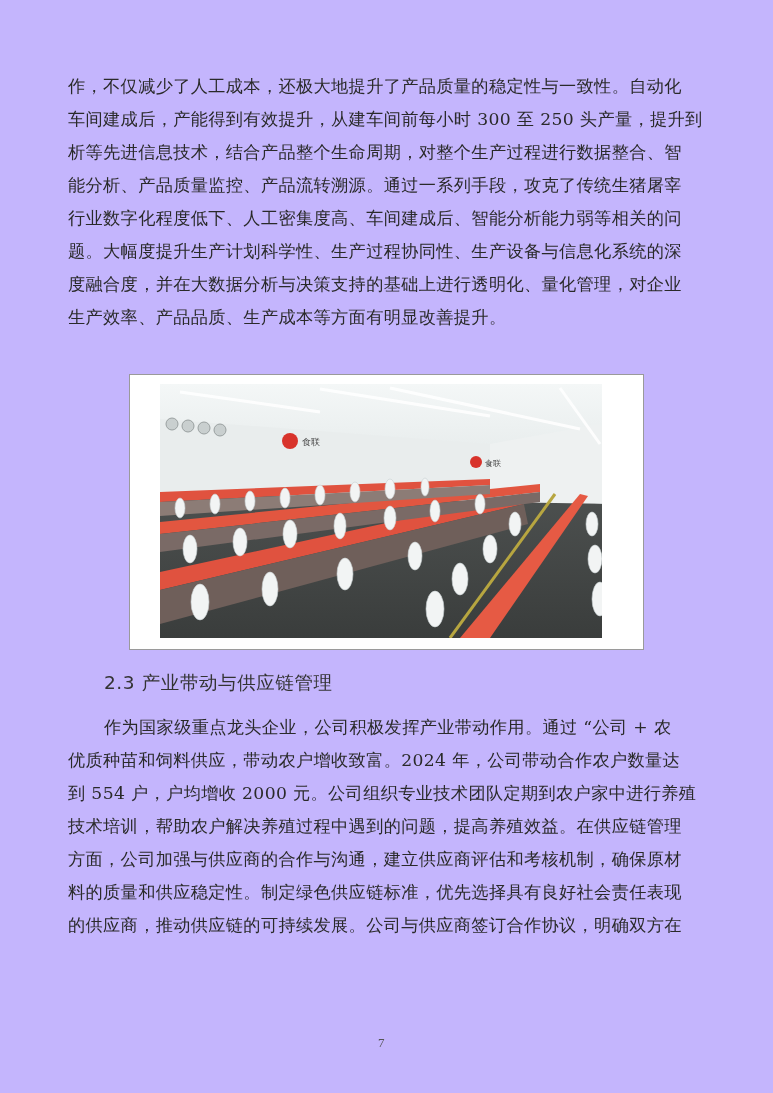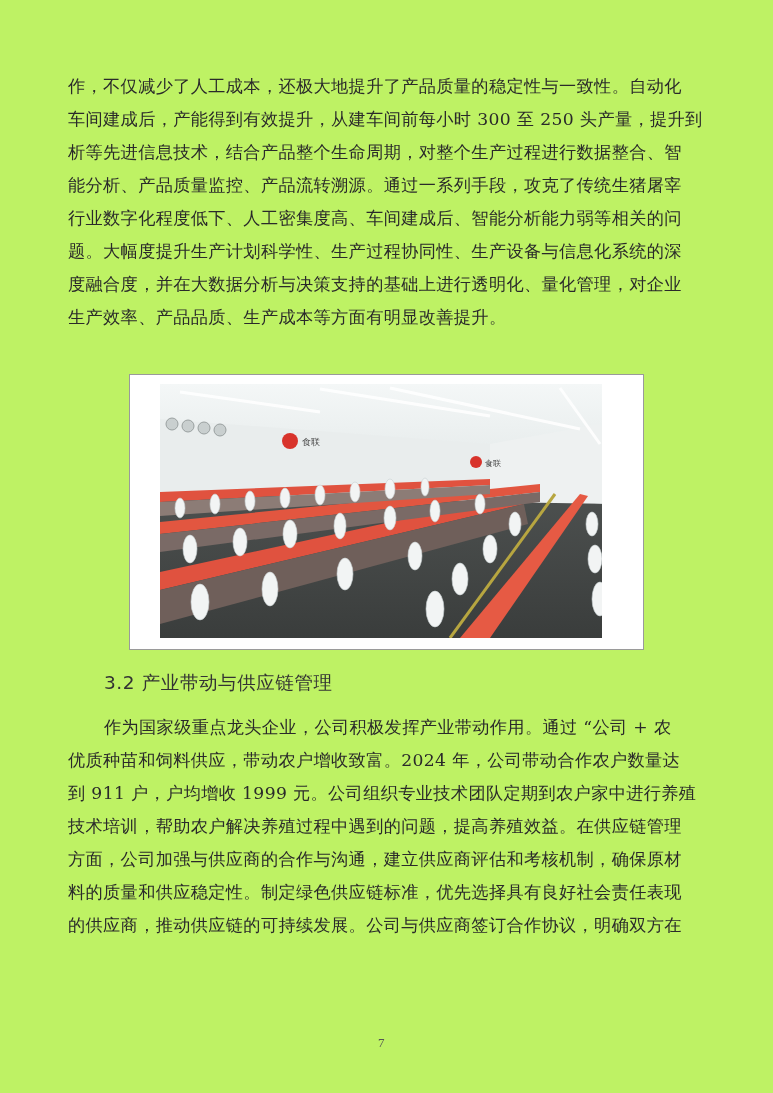--- a/index.html
+++ b/index.html
@@ -1,18 +1,18 @@
 <!DOCTYPE html>
 <html><head>
 <meta charset="utf-8">
 <style>
   html, body { margin:0; padding:0; background:#ffffff; }
   body { width:773px; height:1093px; position:relative; overflow:hidden;
          font-family:"DejaVu Serif","Liberation Serif",serif; color:#2a2a2a; }
-  .page { position:absolute; left:0; top:0; width:773px; height:1093px; background:#bef264; }
+  .page { position:absolute; left:0; top:0; width:773px; height:1093px; background:#c4b5fd; }
   .para { position:absolute; left:68px; width:640px; font-size:17.2px; line-height:33px;
           letter-spacing:0.35px; text-align:justify; }
   .line { display:block; white-space:nowrap; height:33px; }
   .p1 { top:70px; }
   .heading { position:absolute; left:104px; top:670px; font-size:18.5px; letter-spacing:0.6px;
              font-family:"DejaVu Sans","Liberation Sans",sans-serif; color:#333; }
   .p2 { top:711px; }
   .indent { padding-left:36px; }
   .figure-frame { position:absolute; left:129px; top:374px; width:515px; height:276px;
                   border:1.5px solid #9a9a9a; box-sizing:border-box; background:#fff; }
@@ -111,26 +111,26 @@
           <ellipse cx="330" cy="165" rx="7" ry="14"></ellipse>
             <ellipse cx="355" cy="140" rx="6" ry="12"></ellipse>
           <ellipse cx="440" cy="215" rx="8" ry="17"></ellipse>
             <ellipse cx="435" cy="175" rx="7" ry="14"></ellipse>
           <ellipse cx="432" cy="140" rx="6" ry="12"></ellipse>
         </g>
       </svg>
     </div>
   </div>
 
-  <div class="heading">3.2 产业带动与供应链管理</div>
+  <div class="heading">2.3 产业带动与供应链管理</div>
 
   <div class="para p2">
     <span class="line indent">作为国家级重点龙头企业，公司积极发挥产业带动作用。通过 “公司 + 农</span>
     <span class="line">优质种苗和饲料供应，带动农户增收致富。2024 年，公司带动合作农户数量达</span>
-    <span class="line">到 911 户，户均增收 1999 元。公司组织专业技术团队定期到农户家中进行养殖</span>
+    <span class="line">到 554 户，户均增收 2000 元。公司组织专业技术团队定期到农户家中进行养殖</span>
     <span class="line">技术培训，帮助农户解决养殖过程中遇到的问题，提高养殖效益。在供应链管理</span>
     <span class="line">方面，公司加强与供应商的合作与沟通，建立供应商评估和考核机制，确保原材</span>
     <span class="line">料的质量和供应稳定性。制定绿色供应链标准，优先选择具有良好社会责任表现</span>
     <span class="line">的供应商，推动供应链的可持续发展。公司与供应商签订合作协议，明确双方在</span>
   </div>
 
   <div class="pagenum">7</div>
 </div>
 
 </body></html>

